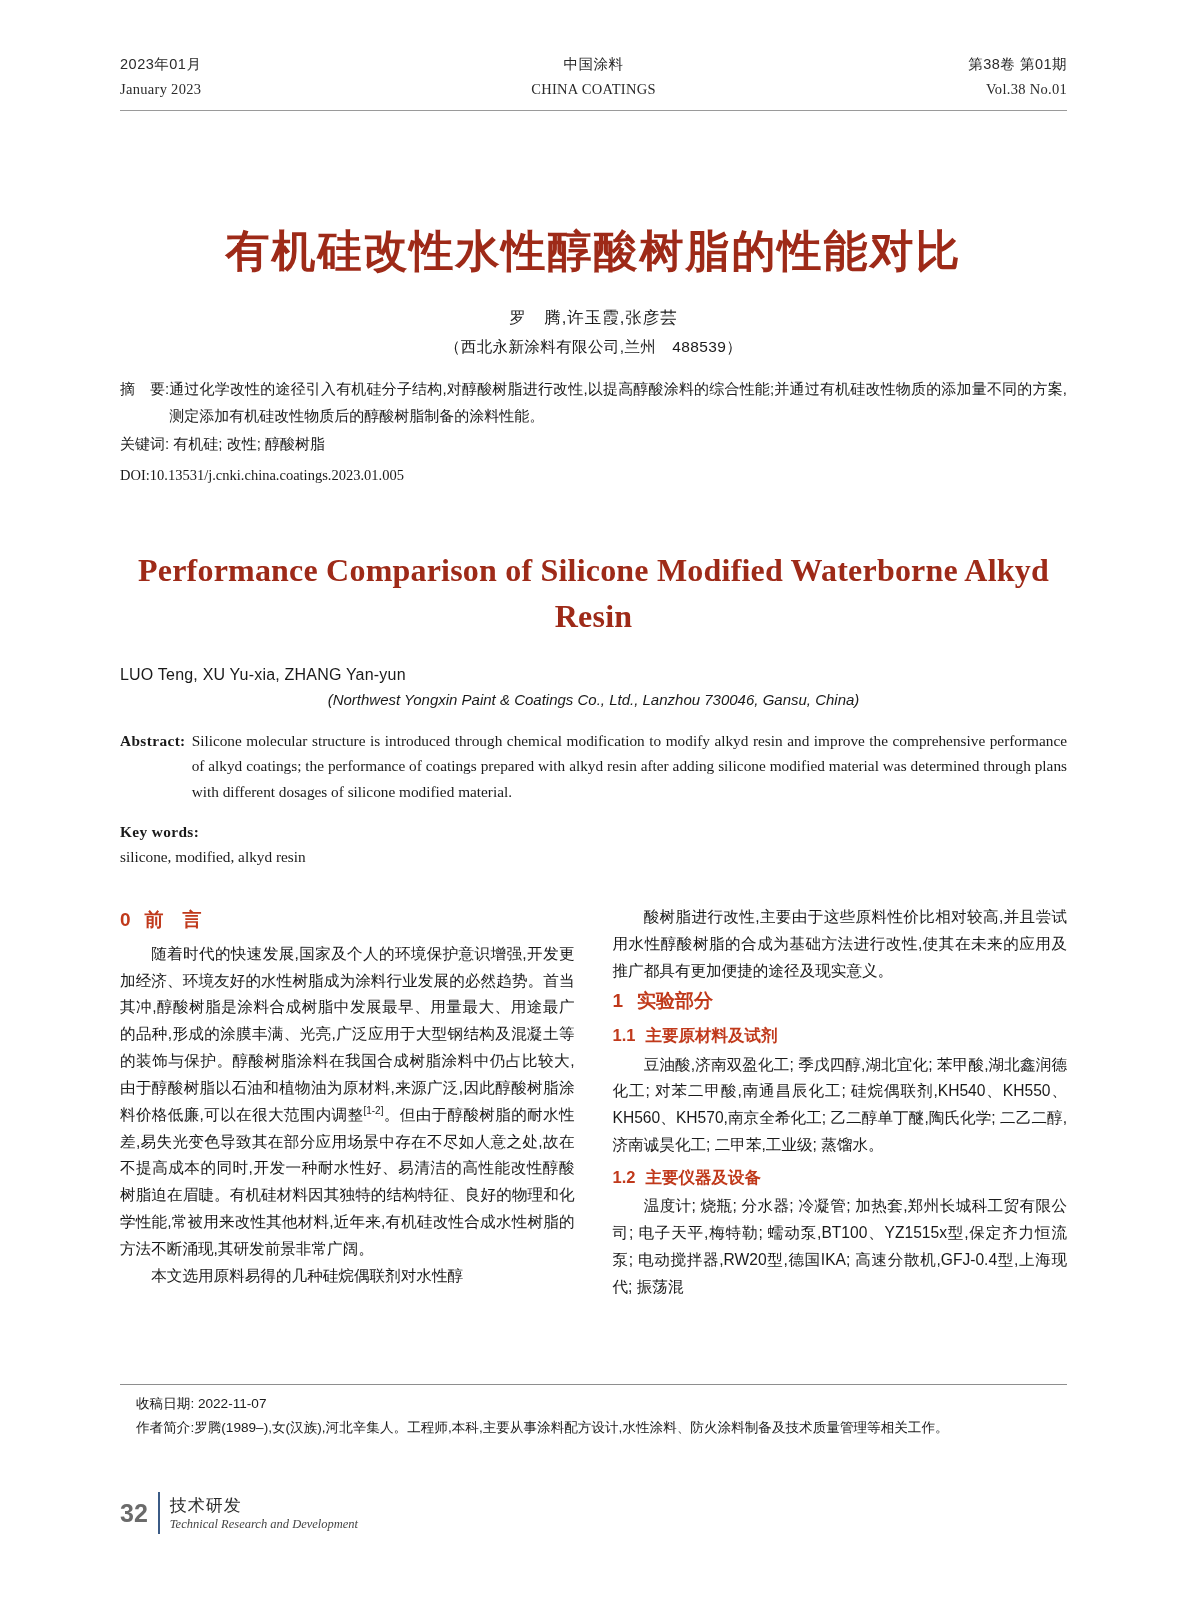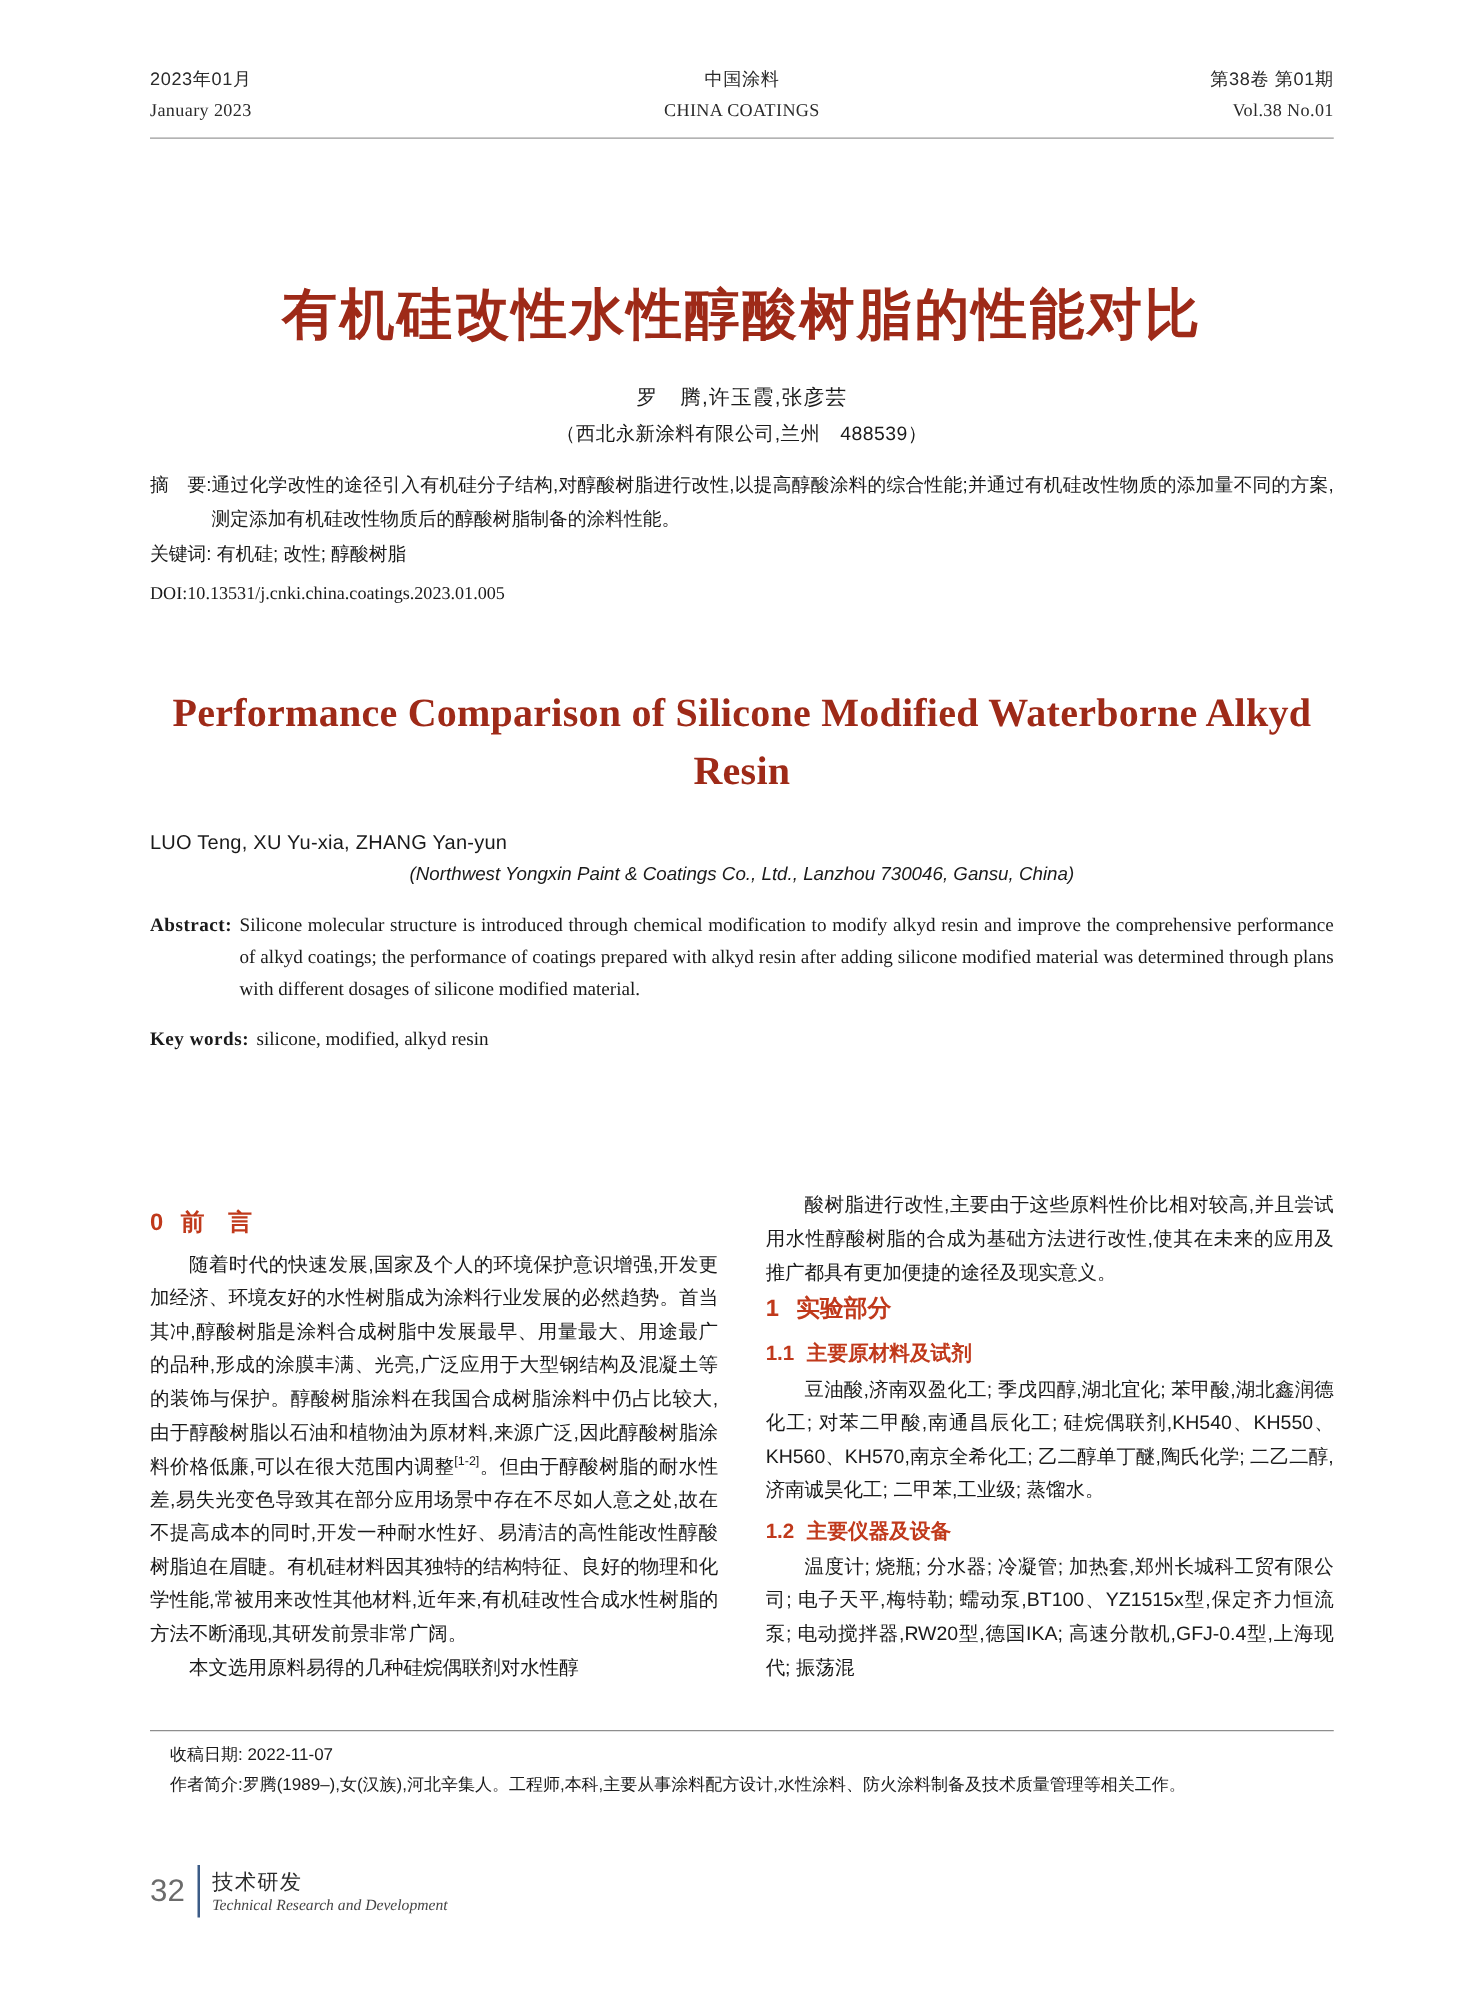--- a/index.html
+++ b/index.html
@@ -124,29 +124,28 @@
     font-size: 15px;
   }
   .en-abs {
     margin-top: 20px;
     font-size: 15.3px;
     line-height: 1.68;
   }
   .en-abs-row { display: flex; align-items: flex-start; }
   .en-abs-label { font-weight: bold; white-space: nowrap; flex: 0 0 auto; padding-right: 6px; letter-spacing: .4px;}
   .en-abs-text { flex: 1 1 auto; text-align: justify; }
-  .en-kw { margin-top: 14px; }
+  .en-kw { margin-top: 14px; flex-direction: column; }
 
   
   .body-cols {
     margin-top: 34px;
     display: flex;
     gap: 38px;
     height: 470px;
-    align-items: flex-end;
   }
   .col {
     width: 455px;
     font-family: "Liberation Sans", sans-serif;
     font-size: 15.6px;
     line-height: 1.72;
     text-align: justify;
   }
   .sec-h1 {
     color: #c0391b;
@@ -195,21 +194,21 @@
   .footer {
     position: absolute;
     left: 120px;
     top: 1492px;
     display: flex;
     align-items: center;
   }
   .footer-num {
     font-family: "Liberation Sans", sans-serif;
     font-size: 25px;
-    font-weight: normal;
+    font-weight: bold;
     color: #6b6b6b;
     padding-right: 10px;
   }
   .footer-bar {
     width: 2px;
     height: 42px;
     background: #3b5b86;
     margin-right: 10px;
   }
   .footer-txt { display: flex; flex-direction: column; justify-content: center; }

